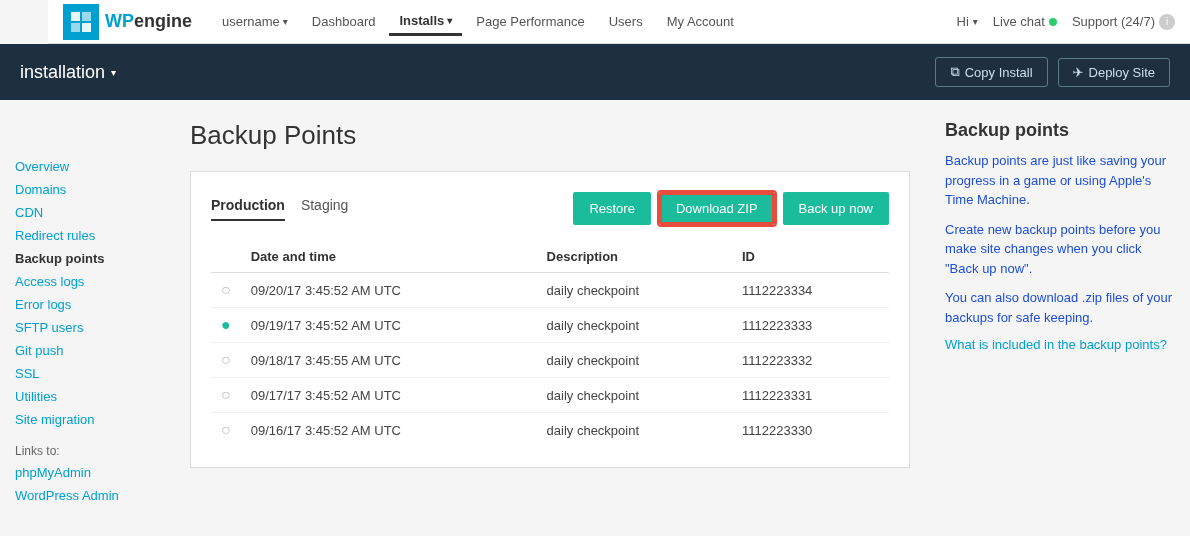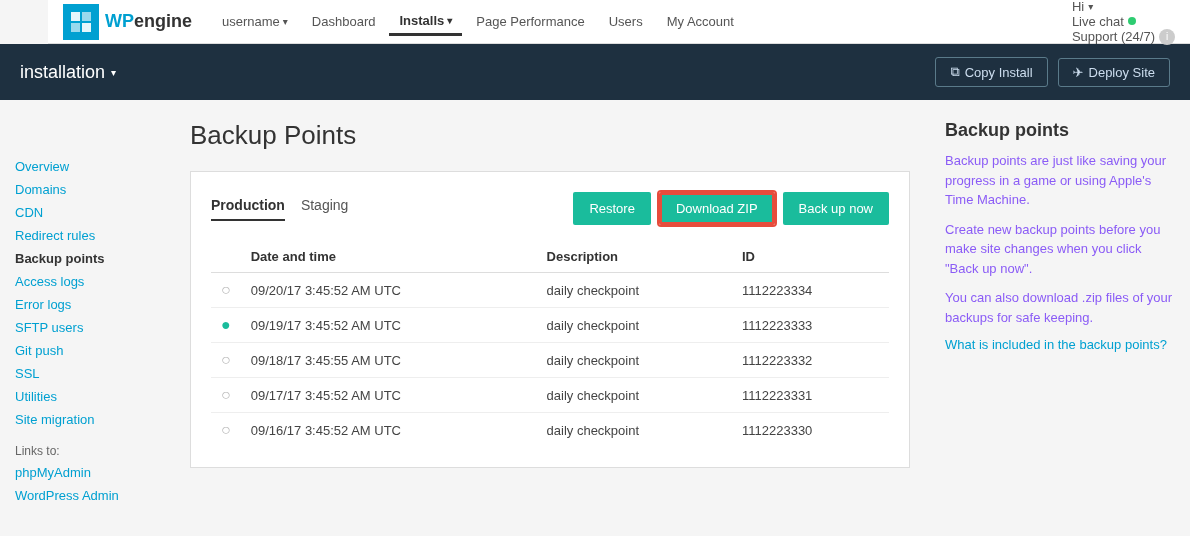--- a/index.html
+++ b/index.html
@@ -52,22 +52,23 @@
       text-decoration: none;
       height: 28px;
     }
     .nav-item.active {
       color: #333;
       font-weight: bold;
       border-bottom: 3px solid #333;
     }
     .nav-right {
       display: flex;
+      align-items: center;
+      gap: 15px;
       margin-left: auto;
-      flex-direction: column;
     }
     .nav-right-item {
       font-size: 13px;
       color: #555;
       display: flex;
       align-items: center;
       gap: 4px;
     }
     .live-dot {
       width: 8px;
@@ -248,21 +249,21 @@
       flex-shrink: 0;
     }
     .right-panel h3 {
       font-size: 18px;
       font-weight: bold;
       color: #333;
       margin-bottom: 10px;
     }
     .right-panel p {
       font-size: 13px;
-      color: #8b5cf6;
+      color: #1d4ed8;
       margin-bottom: 10px;
       line-height: 1.5;
     }
     .right-panel a {
       color: #00a0d1;
       text-decoration: none;
       font-size: 13px;
     }
 
     .chevron { font-size: 10px; }

